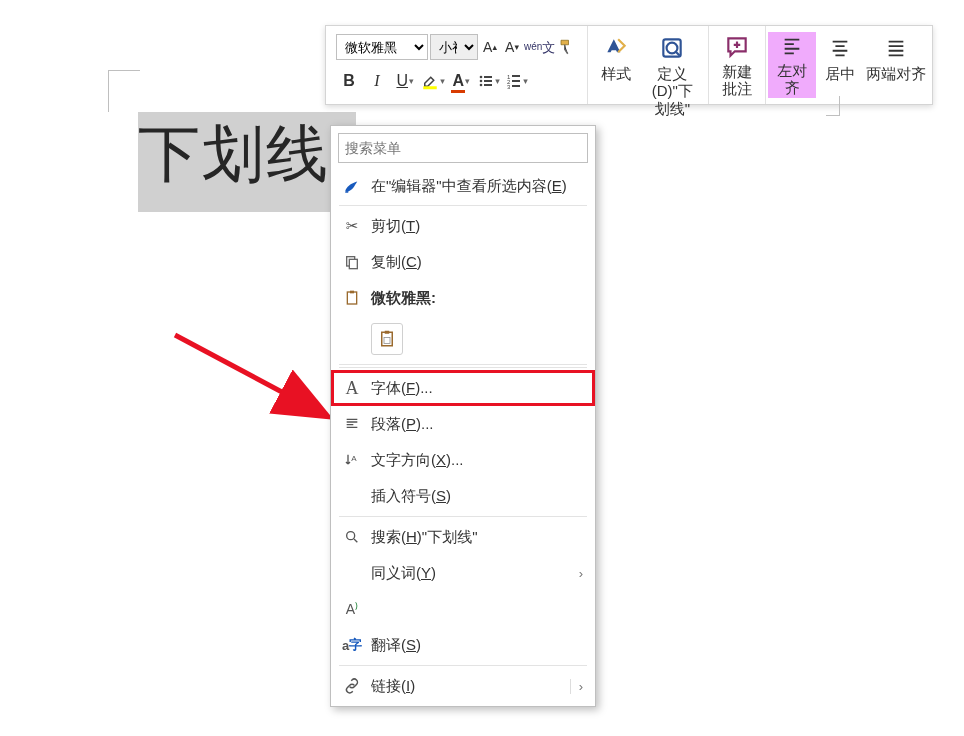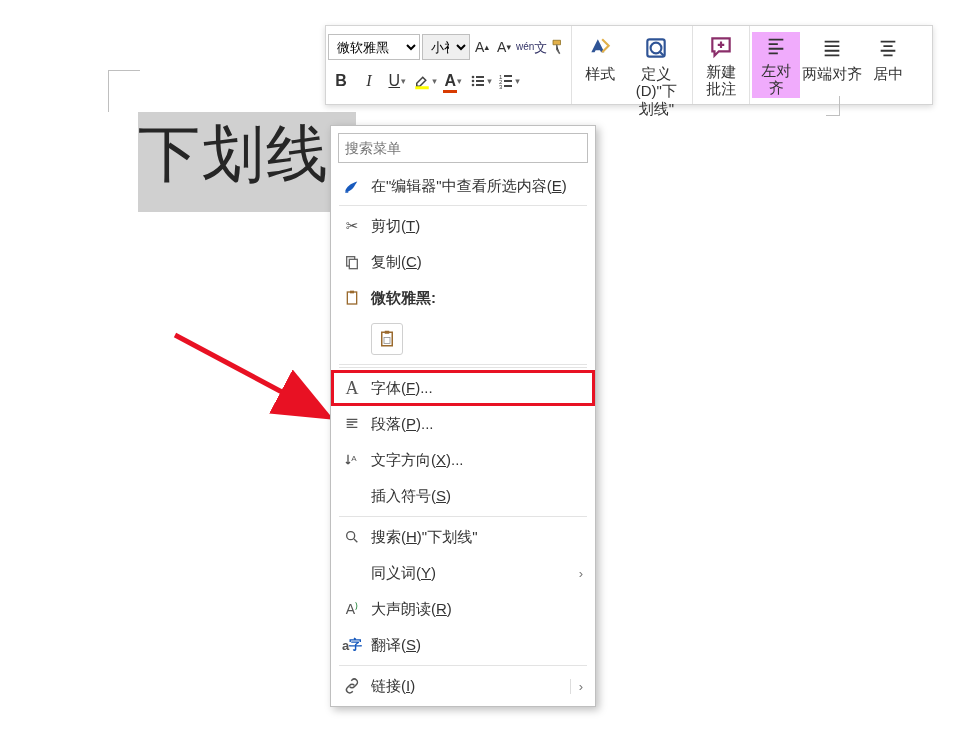--- a/index.html
+++ b/index.html
@@ -20,21 +20,21 @@
   width: 608px;
   height: 80px;
   background: #fff;
   border: 1px solid #d4d4d4;
   box-shadow: 0 2px 6px rgba(0,0,0,.15);
   display: flex;
   align-items: stretch;
 }
 .ribbon-group {
   border-right: 1px solid #e1e1e1;
-  padding: 4px 2px;
+  padding: 4px 10px;
   display: flex;
   flex-direction: column;
 }
 .ribbon-group.nobr { border-right: none; }
 .rg-row { display: flex; align-items: center; gap: 2px; height: 34px; }
 .font-select {
   width: 92px; height: 26px; font-size: 13px; border: 1px solid #bfbfbf;
   background: #fff; padding: 0 4px;
 }
 .size-select { width: 48px; height: 26px; font-size: 13px; border: 1px solid #bfbfbf; padding: 0 4px; }
@@ -235,35 +235,35 @@
   <div class="ribbon-group nobr" style="flex-direction:row;padding:6px 2px">
     <div class="big-btn active">
       <div class="big-icon">
           <svg width="22" height="22" viewBox="0 0 24 24">
             <path stroke="#333" stroke-width="2" d="M4 5h16M4 10h10M4 15h16M4 20h10"></path>
           </svg>
         </div>
       <span class="big-label">左对
 齐</span>
     </div>
+    <div class="big-btn">
+      <div class="big-icon">
+          <svg width="22" height="22" viewBox="0 0 24 24">
+            <path stroke="#333" stroke-width="2" d="M4 5h16M7 10h10M4 15h16M7 20h10"></path>
+          </svg>
+        </div>
+      <span class="big-label">居中</span>
+    </div>
     <div class="big-btn wide">
       <div class="big-icon">
           <svg width="22" height="22" viewBox="0 0 24 24">
             <path stroke="#333" stroke-width="2" d="M4 5h16M4 10h16M4 15h16M4 20h16"></path>
           </svg>
         </div>
       <span class="big-label">两端对齐</span>
-    </div>
-    <div class="big-btn">
-      <div class="big-icon">
-          <svg width="22" height="22" viewBox="0 0 24 24">
-            <path stroke="#333" stroke-width="2" d="M4 5h16M7 10h10M4 15h16M7 20h10"></path>
-          </svg>
-        </div>
-      <span class="big-label">居中</span>
     </div>
   </div>
 </div>
 
 <div class="doc-area">
   <div class="page-corner"></div>
   <div class="page-corner-r"></div>
   <div class="sel-highlight"></div>
   <div class="sel-text">下划线</div>
 </div>
@@ -364,21 +364,20 @@
     </span>
     <span class="lbl"><span>搜索(</span><span class="u">H</span><span>)"下划线"</span></span>
   </div>
   <div class="ctx-item">
     <span class="ico"></span>
     <span class="lbl"><span>同义词(</span><span class="u">Y</span>)</span>
     <span class="sub">›</span>
   </div>
   <div class="ctx-item">
     <span class="ico" style="font-size:14px">A<span style="color:#2f8a46">⁾</span></span>
-    <span class="lbl"><span>大声朗读(</span><span class="u">R</span>)</span>
   </div>
   <div class="ctx-item">
     <span class="ico green" style="font-size:13px;font-weight:600">a<span style="color:#185abd">字</span></span>
     <span class="lbl"><span>翻译(</span><span class="u">S</span>)</span>
   </div>
   <div class="ctx-sep"></div>
 
   <div class="ctx-item">
     <span class="ico">
       <svg width="18" height="18" viewBox="0 0 24 24">

